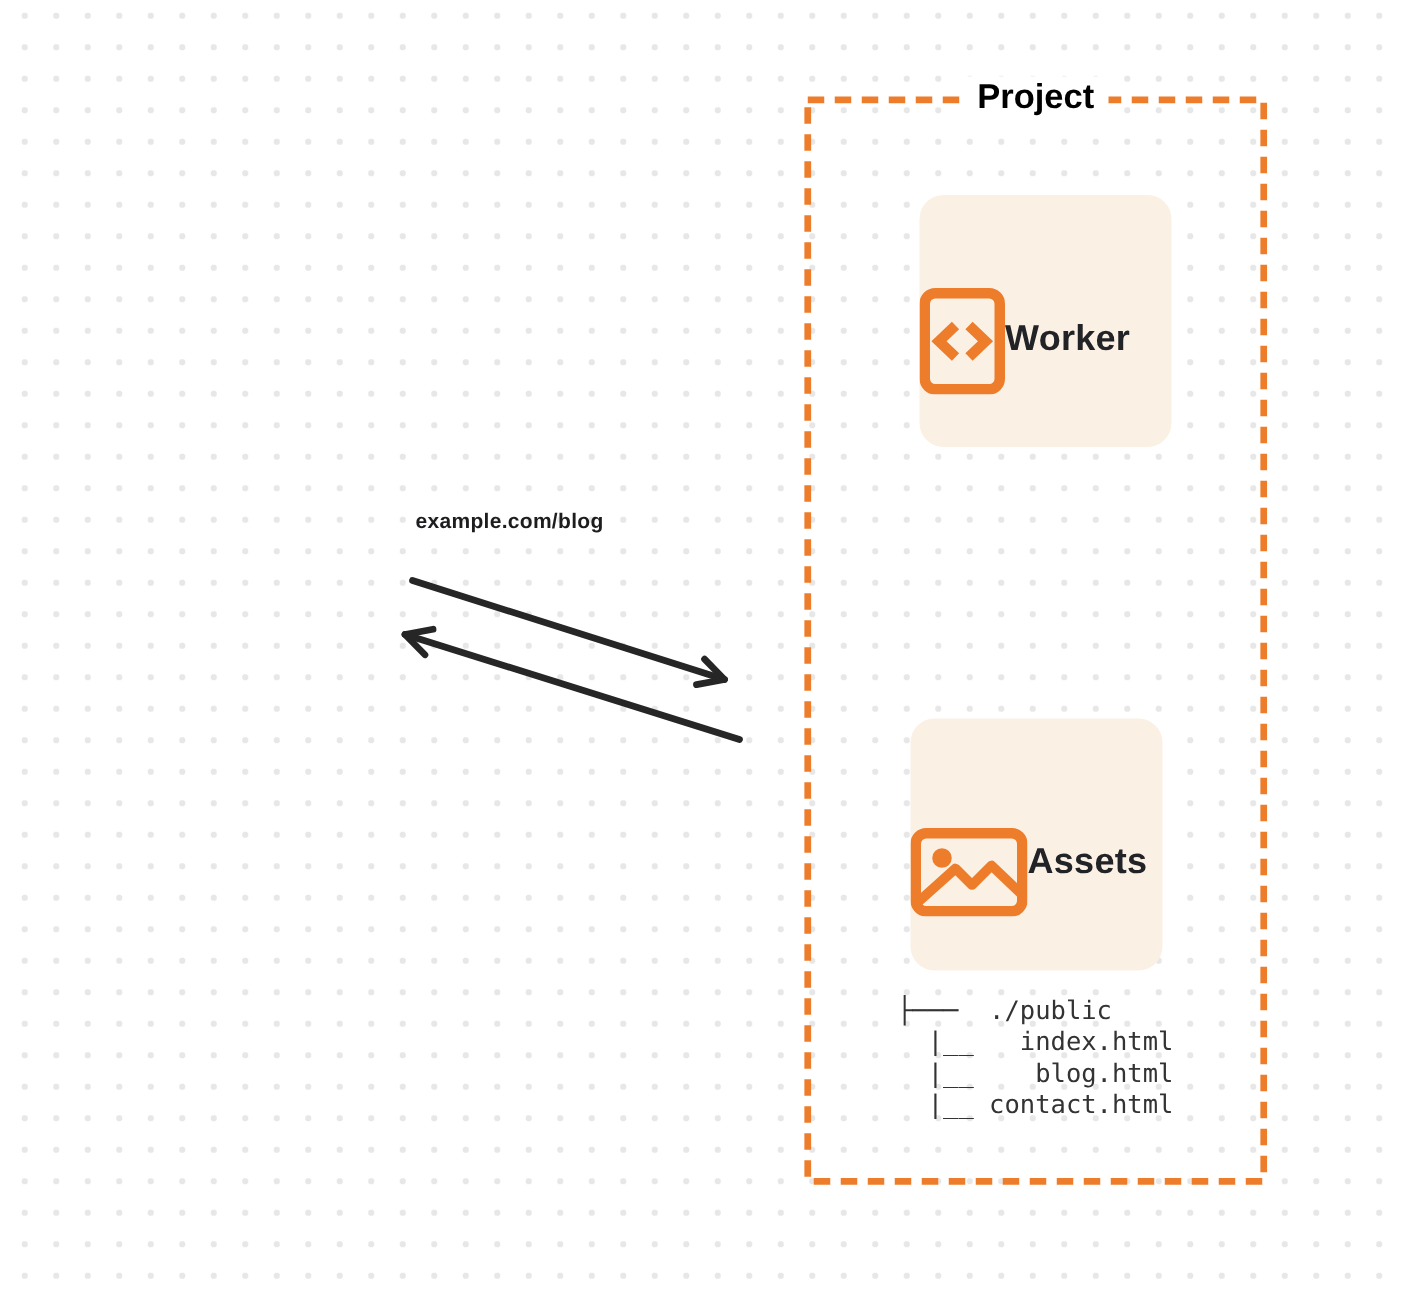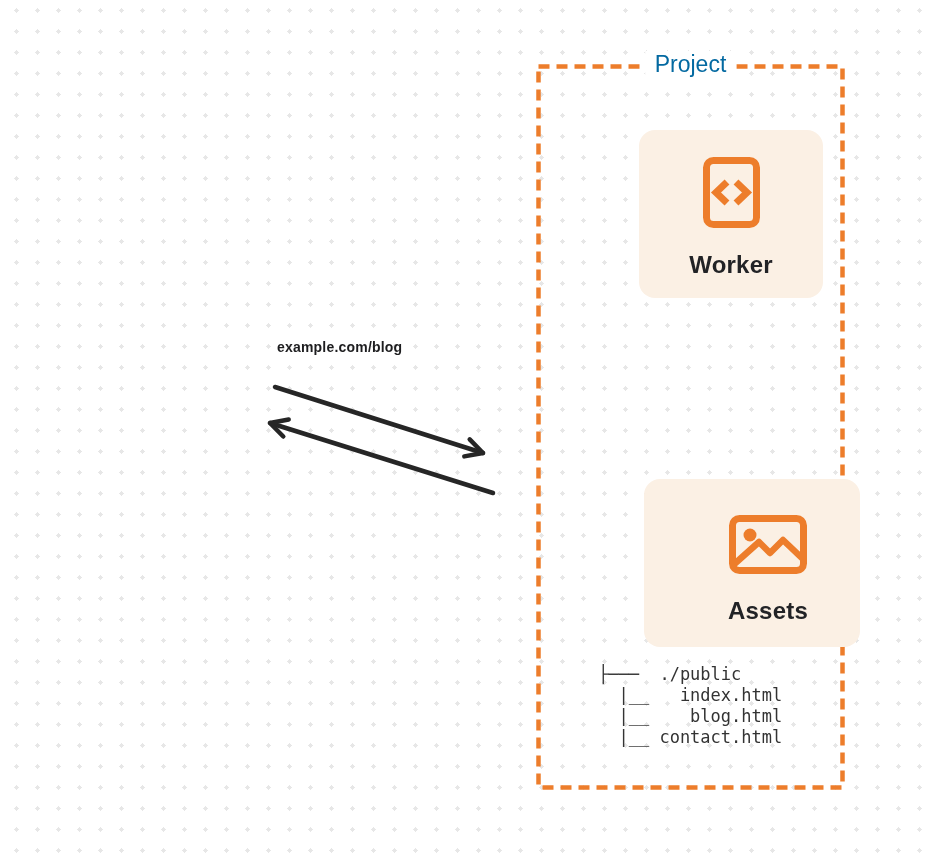--- a/index.html
+++ b/index.html
@@ -43,33 +43,33 @@
   }
   .project-border {
     position: absolute; left: 0; top: 0;
     width: 309px; height: 726px;
   }
   .project-title {
     position: absolute; top: -13px; left: 50%;
     transform: translateX(-50%);
     background: #ffffff;
     padding: 0 10px;
-    font-size: 23px; font-weight: 400; color: #0369a1;
+    font-size: 23px; font-weight: 700; color: #000000;
     line-height: 26px;
     white-space: nowrap;
   }
   .card {
     position: absolute;
-    width: 184px; height: 168px;
+    width: 168px; height: 168px;
     background: #fbf0e4;
     border-radius: 16px;
-    display: flex; flex-direction: column; align-items: center; margin-left: 26px;
+    display: flex; flex-direction: row; align-items: center;
   }
   .card-worker { left: 77px; top: 66px; }
-  .card-assets { left: 82px; top: 415px; padding-left: 32px; }
+  .card-assets { left: 71px; top: 415px; }
   .card-worker .icon-wrap { margin-top: 27px; height: 71px; }
   .card-assets .icon-wrap { margin-top: 36px; height: 59px; }
   .card-label {
     margin-top: 23px;
     font-size: 24px; font-weight: 700; color: #222326; letter-spacing: 0.2px;
   }
   .file-tree {
     position: absolute; left: 46px; top: 584px;
     margin: 16px;
     font-family: "DejaVu Sans Mono", monospace;

